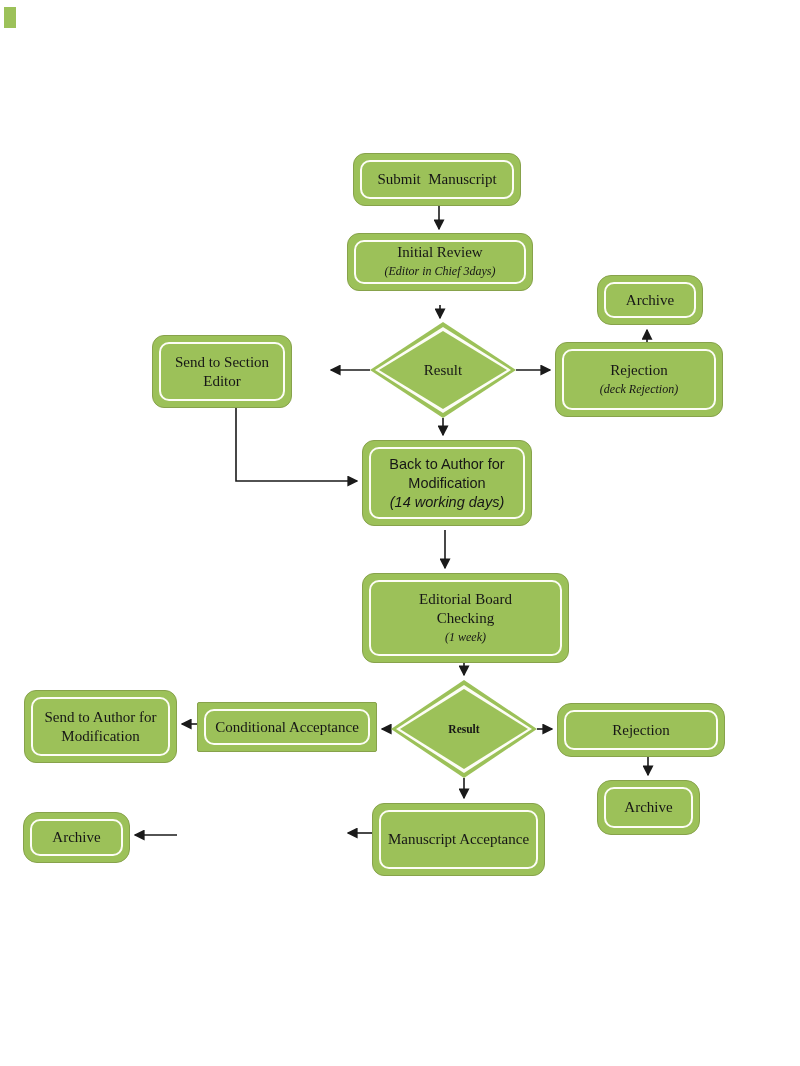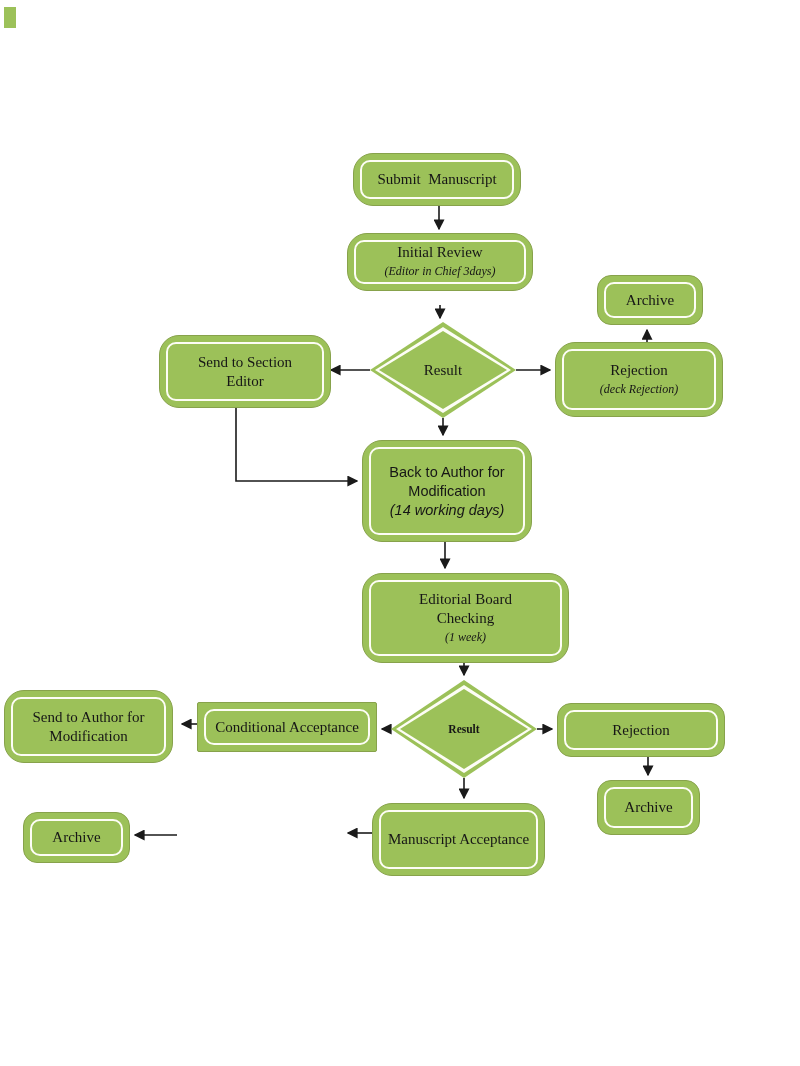--- a/index.html
+++ b/index.html
@@ -13,21 +13,21 @@
     background:var(--green, #9cc159);
   }
   svg.wires { position:absolute; left:0; top:0; z-index:1; pointer-events:none; }
   .connector { stroke:var(--line,#1a1a1a); stroke-width:1.6; fill:none; }
   .arrowhead-shape { fill:var(--line,#1a1a1a); }
 
   .node {
     position:absolute; z-index:2; box-sizing:border-box;
     background:var(--green,#9cc159);
     border:1px solid var(--green-edge,#87a24b);
-    border-radius:20px; padding:6px;
+    border-radius:12px; padding:6px;
   }
   .node .inner {
     box-sizing:border-box; width:100%; height:100%;
     border:2px solid var(--ivory,#fdfdf6); border-radius:10px;
     display:flex; flex-direction:column; align-items:center; justify-content:center;
     text-align:center; padding:1px 4px;
   }
   .lbl { font-size:15px; line-height:19px; }
   .lbl.sub { font-size:12px; font-style:italic; }
   .lbl.sans { font-family:"Liberation Sans", sans-serif; font-size:14.5px; }
@@ -88,41 +88,41 @@
     </div>
   </div>
 
   <div class="diamond" style="left:370px;top:322px;width:146px;height:96px">
     <div class="d-layer d-outer"></div>
     <div class="d-layer d-white"></div>
     <div class="d-layer d-core"></div>
     <div class="d-label">Result</div>
   </div>
 
-  <div class="node" style="left:159px;top:335px;width:172px;height:73px">
+  <div class="node" style="left:152px;top:335px;width:140px;height:73px">
     <div class="inner">
       <div class="lbl">Send to Section</div>
       <div class="lbl">Editor</div>
     </div>
   </div>
 
   <div class="node" style="left:597px;top:275px;width:106px;height:50px;border-radius:14px">
     <div class="inner">
       <div class="lbl">Archive</div>
     </div>
   </div>
 
   <div class="node" style="left:555px;top:342px;width:168px;height:75px">
     <div class="inner">
       <div class="lbl">Rejection</div>
       <div class="lbl sub">(deck Rejection)</div>
     </div>
   </div>
 
-  <div class="node" style="left:362px;top:440px;width:170px;height:102px">
+  <div class="node" style="left:362px;top:440px;width:170px;height:86px">
     <div class="inner">
       <div class="lbl sans">Back to Author for</div>
       <div class="lbl sans">Modification</div>
       <div class="lbl sans sub">(14 working days)</div>
     </div>
   </div>
 
   <div class="node" style="left:362px;top:573px;width:207px;height:90px">
     <div class="inner">
       <div class="lbl">Editorial Board</div>
@@ -137,21 +137,21 @@
     <div class="d-layer d-core"></div>
     <div class="d-label small-bold">Result</div>
   </div>
 
   <div class="node" style="left:197px;top:702px;width:180px;height:50px;border-radius:2px">
     <div class="inner">
       <div class="lbl">Conditional Acceptance</div>
     </div>
   </div>
 
-  <div class="node" style="left:4px;top:690px;width:169px;height:73px">
+  <div class="node" style="left:24px;top:690px;width:153px;height:73px">
     <div class="inner">
       <div class="lbl">Send to Author for</div>
       <div class="lbl">Modification</div>
     </div>
   </div>
 
   <div class="node" style="left:557px;top:703px;width:168px;height:54px;border-radius:14px">
     <div class="inner">
       <div class="lbl">Rejection</div>
     </div>

